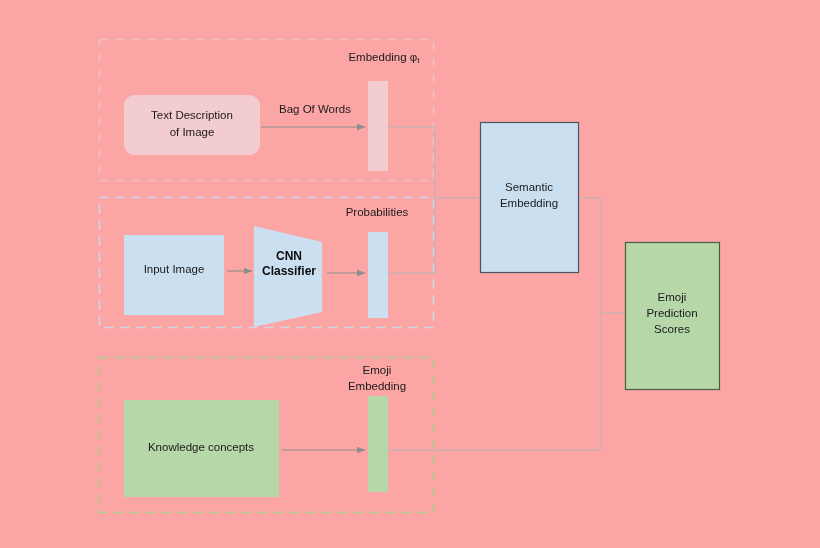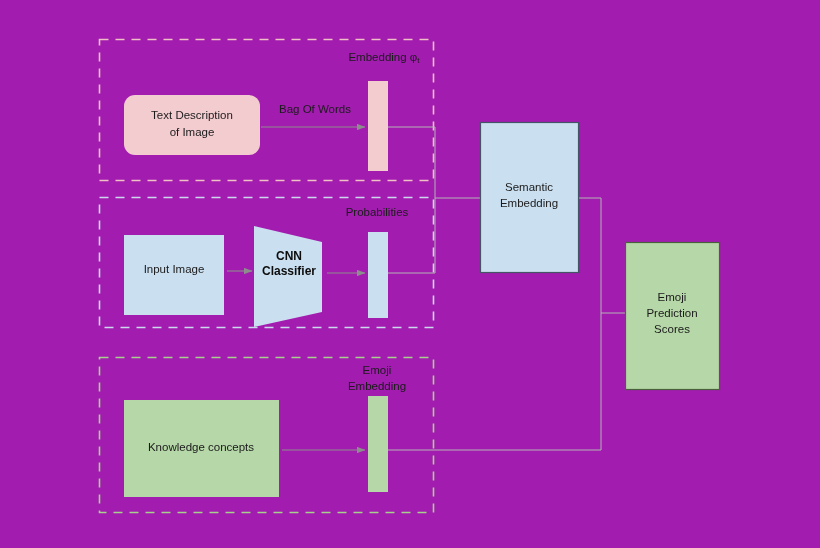--- a/index.html
+++ b/index.html
@@ -11,21 +11,21 @@
   body {
     width: 820px;
     height: 548px;
     overflow: hidden;
     font-family: "Liberation Sans", sans-serif;
   }
   #diagram-canvas {
     position: relative;
     width: 820px;
     height: 548px;
-    background: #a21caf;
+    background: #fca5a5;
   }
   svg.diagram {
     position: absolute;
     top: 0;
     left: 0;
     width: 820px;
     height: 548px;
     display: block;
   }
   .node-text {

